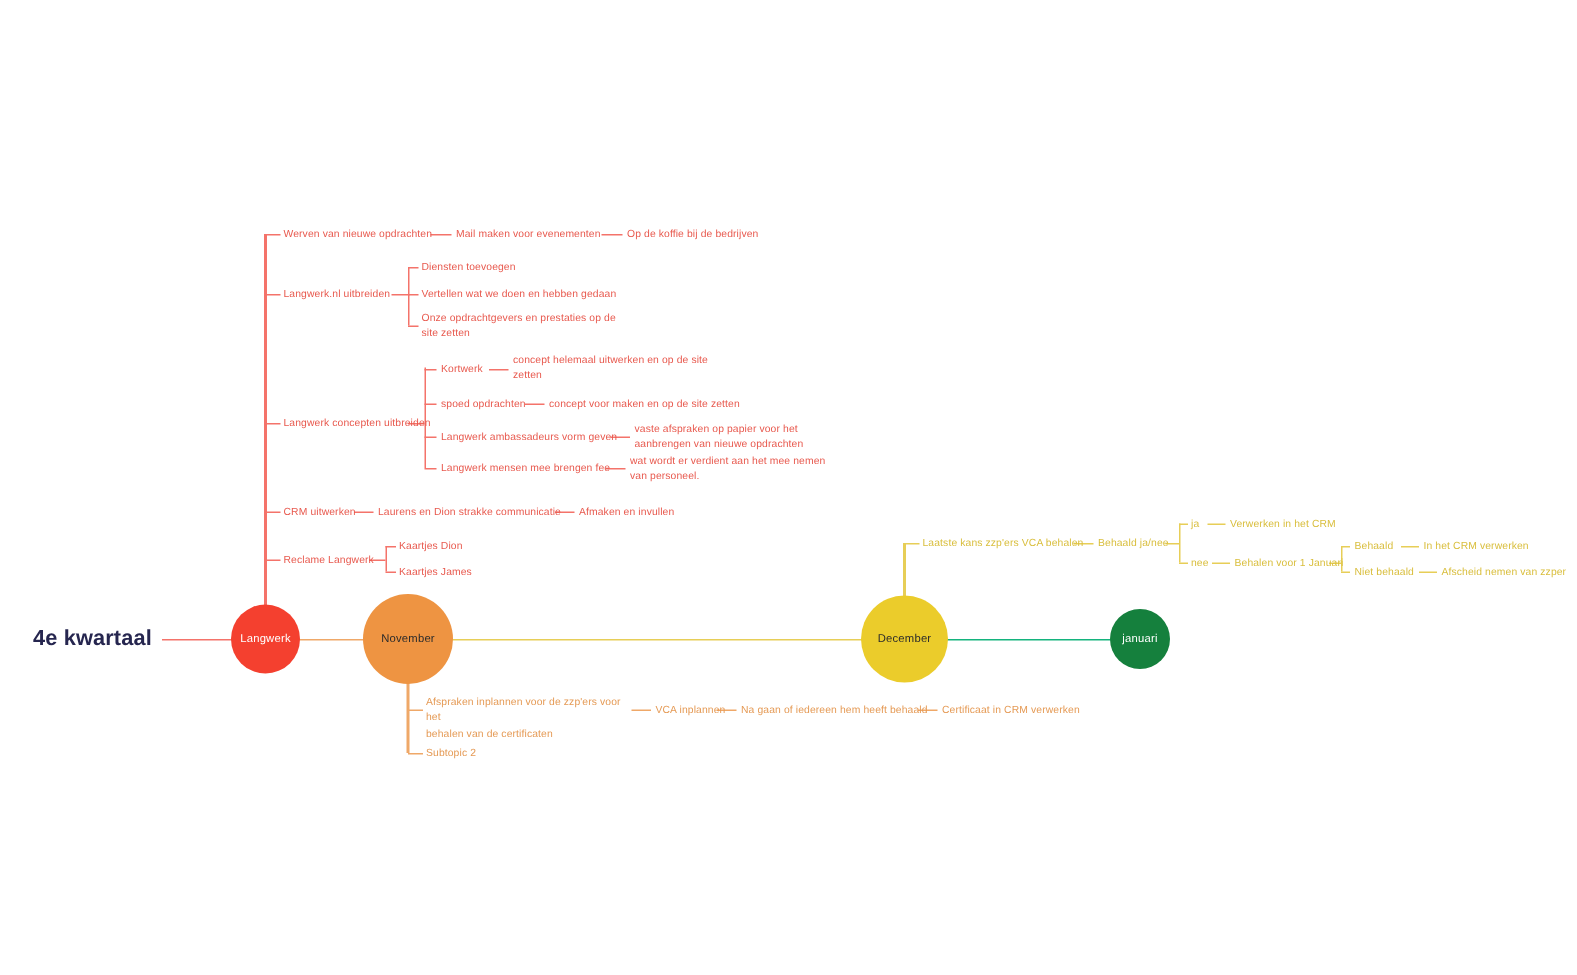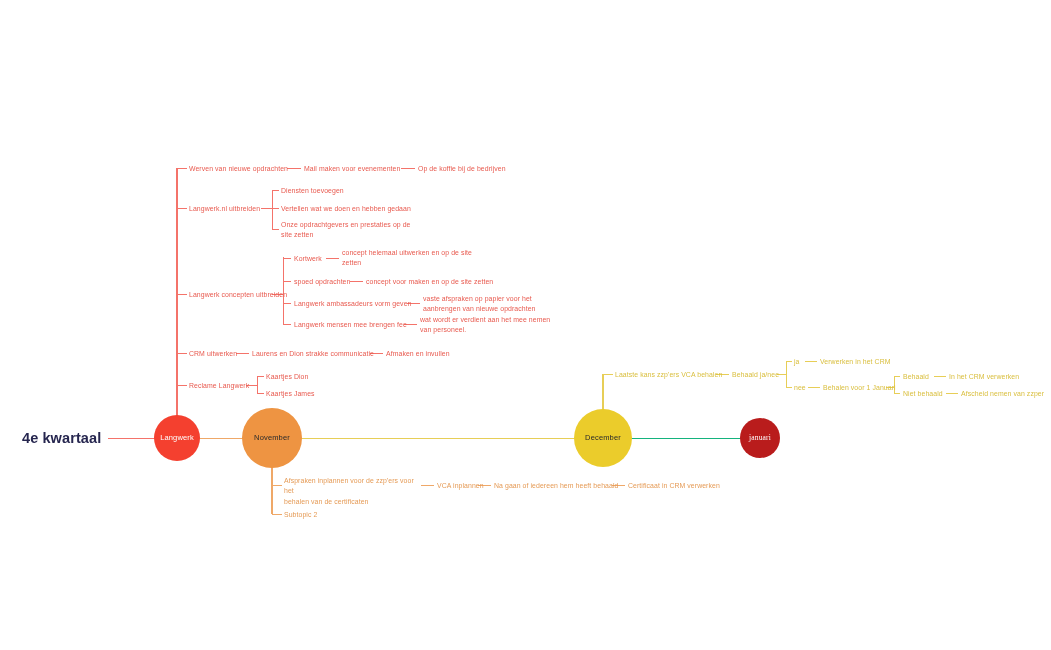--- a/index.html
+++ b/index.html
@@ -4,21 +4,21 @@
 <title>Mindmap 4e kwartaal</title>
 <style>
   html,body{margin:0;padding:0;}
   body{
     width:1051px;height:650px;
     background:#ffffff;
     font-family:"Liberation Sans","DejaVu Sans",sans-serif;
     overflow:hidden;
     position:relative;
   }
-  #canvas{position:absolute;left:0;top:16px;width:1051px;height:572px;}
+  #canvas{position:absolute;left:0;top:4px;width:1051px;height:572px;}
 
   
   .root-label{
     position:absolute;
     font-size:14.5px;
     font-weight:bold;
     color:#26264f;
     letter-spacing:.1px;
     white-space:nowrap;
   }
@@ -71,21 +71,21 @@
   </div>
 
   <div class="circle" style="left:574px;top:393px;width:58px;height:58px;background:#EBCC2B;color:#2b2b2b;">
     <span>December</span>
   </div>
 
   <div class="circle" style="left:242px;top:392px;width:60px;height:60px;background:#EE9442;color:#2b2b2b;">
     <span>November</span>
   </div>
 
-  <div class="circle" style="left:740px;top:402px;width:40px;height:40px;background:#b91c1c;color:#ffffff;font-family:Liberation Serif, serif;">
+  <div class="circle" style="left:740px;top:402px;width:40px;height:40px;background:#15803d;color:#ffffff;">
     <span>januari</span>
   </div>
 
   <div class="trunk" style="left:176px;top:152px;height:252px;background:#F4736A;"></div>
 
   <div class="hline" style="left:177px;top:151.5px;width:10px;background:#F4736A;"></div>
   <div class="hline" style="left:177px;top:191.5px;width:10px;background:#F4736A;"></div>
   <div class="hline" style="left:177px;top:277.5px;width:10px;background:#F4736A;"></div>
   <div class="hline" style="left:177px;top:336.5px;width:10px;background:#F4736A;"></div>
   <div class="hline" style="left:177px;top:368.5px;width:10px;background:#F4736A;"></div>

